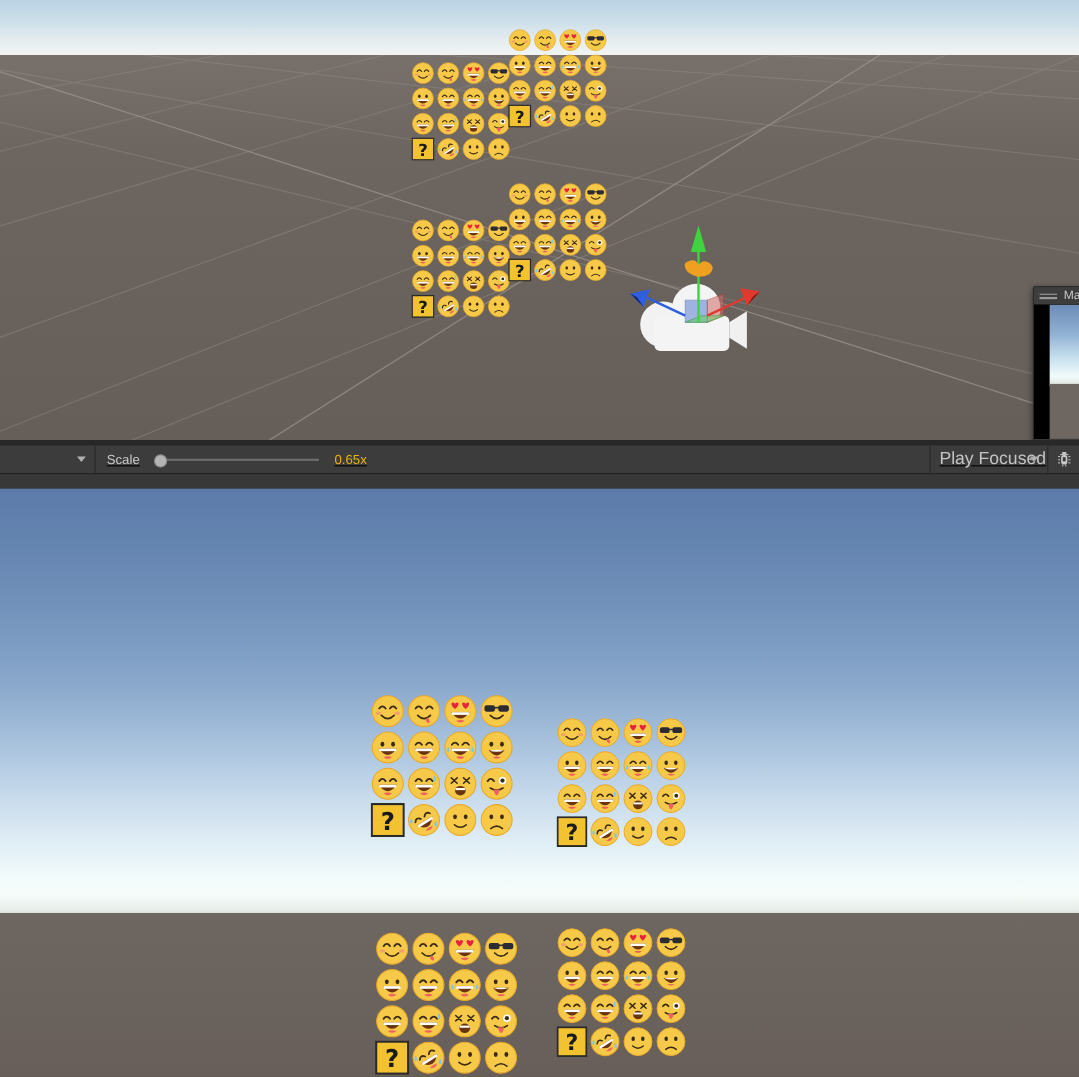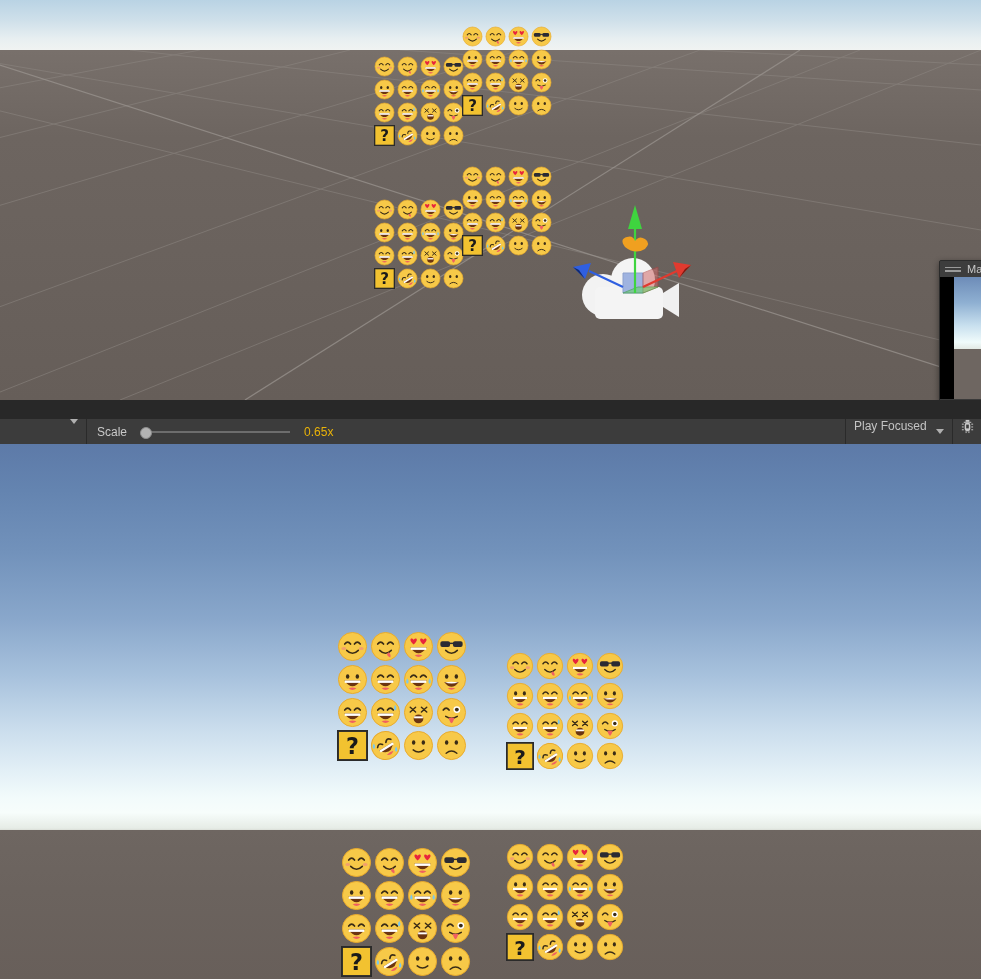--- a/index.html
+++ b/index.html
@@ -9,24 +9,24 @@
   
   #scene-view{position:absolute;left:0;top:0;width:981px;height:400px;overflow:hidden;background:#6f6661;}
   .scene-sky{position:absolute;left:0;top:0;width:981px;height:52px;
     background:linear-gradient(to bottom,#b9d3e4 0%,#cfe0ea 40%,#e8eff1 75%,#f2f4f2 100%);}
   .scene-ground{position:absolute;left:0;top:50px;width:981px;height:350px;
     background:linear-gradient(to bottom,#78706b 0%,#6d6560 25%,#665e59 100%);}
   .scene-grid{position:absolute;left:0;top:50px;width:981px;height:350px;pointer-events:none;}
 
   
   #dark-strip{position:absolute;left:0;top:400px;width:981px;height:19px;background:#282828;}
-  #toolbar{position:absolute;left:0;top:419px;width:981px;height:25px;background:#3c3c3c;
-    border-bottom:1px solid #232323;display:flex;align-items:center;}
+  #toolbar{position:absolute;left:0;top:405px;width:981px;height:25px;background:#3c3c3c;
+    border-bottom:1px solid #232323;display:flex;align-items:center;text-decoration:underline;}
   .tb-sep{width:1px;height:25px;background:#2a2a2a;}
-  .tb-cell{height:25px;display:flex;align-items:flex-start;color:#c4c4c4;font-size:12px;}
+  .tb-cell{height:25px;display:flex;align-items:center;color:#c4c4c4;font-size:16px;}
   .tb-dd-left{width:78px;justify-content:flex-end;padding-right:8px;}
   .caret{width:0;height:0;border-left:4px solid transparent;border-right:4px solid transparent;
     border-top:5px solid #b0b0b0;display:inline-block;}
   .scale-label{padding:0 8px 0 10px;color:#c9c9c9;font-size:12px;}
   .slider{position:relative;width:155px;height:25px;display:flex;align-items:center;}
   .slider-track{position:absolute;left:10px;right:0;top:12px;height:2px;background:#6d6d6d;}
   .slider-knob{position:absolute;left:2px;top:8px;width:10px;height:10px;border-radius:50%;
     background:#b4b4b4;border:1px solid #8d8d8d;}
   .scale-value{padding-left:14px;color:#eab308;font-size:12px;}
   .tb-spacer{flex:1;height:25px;}

